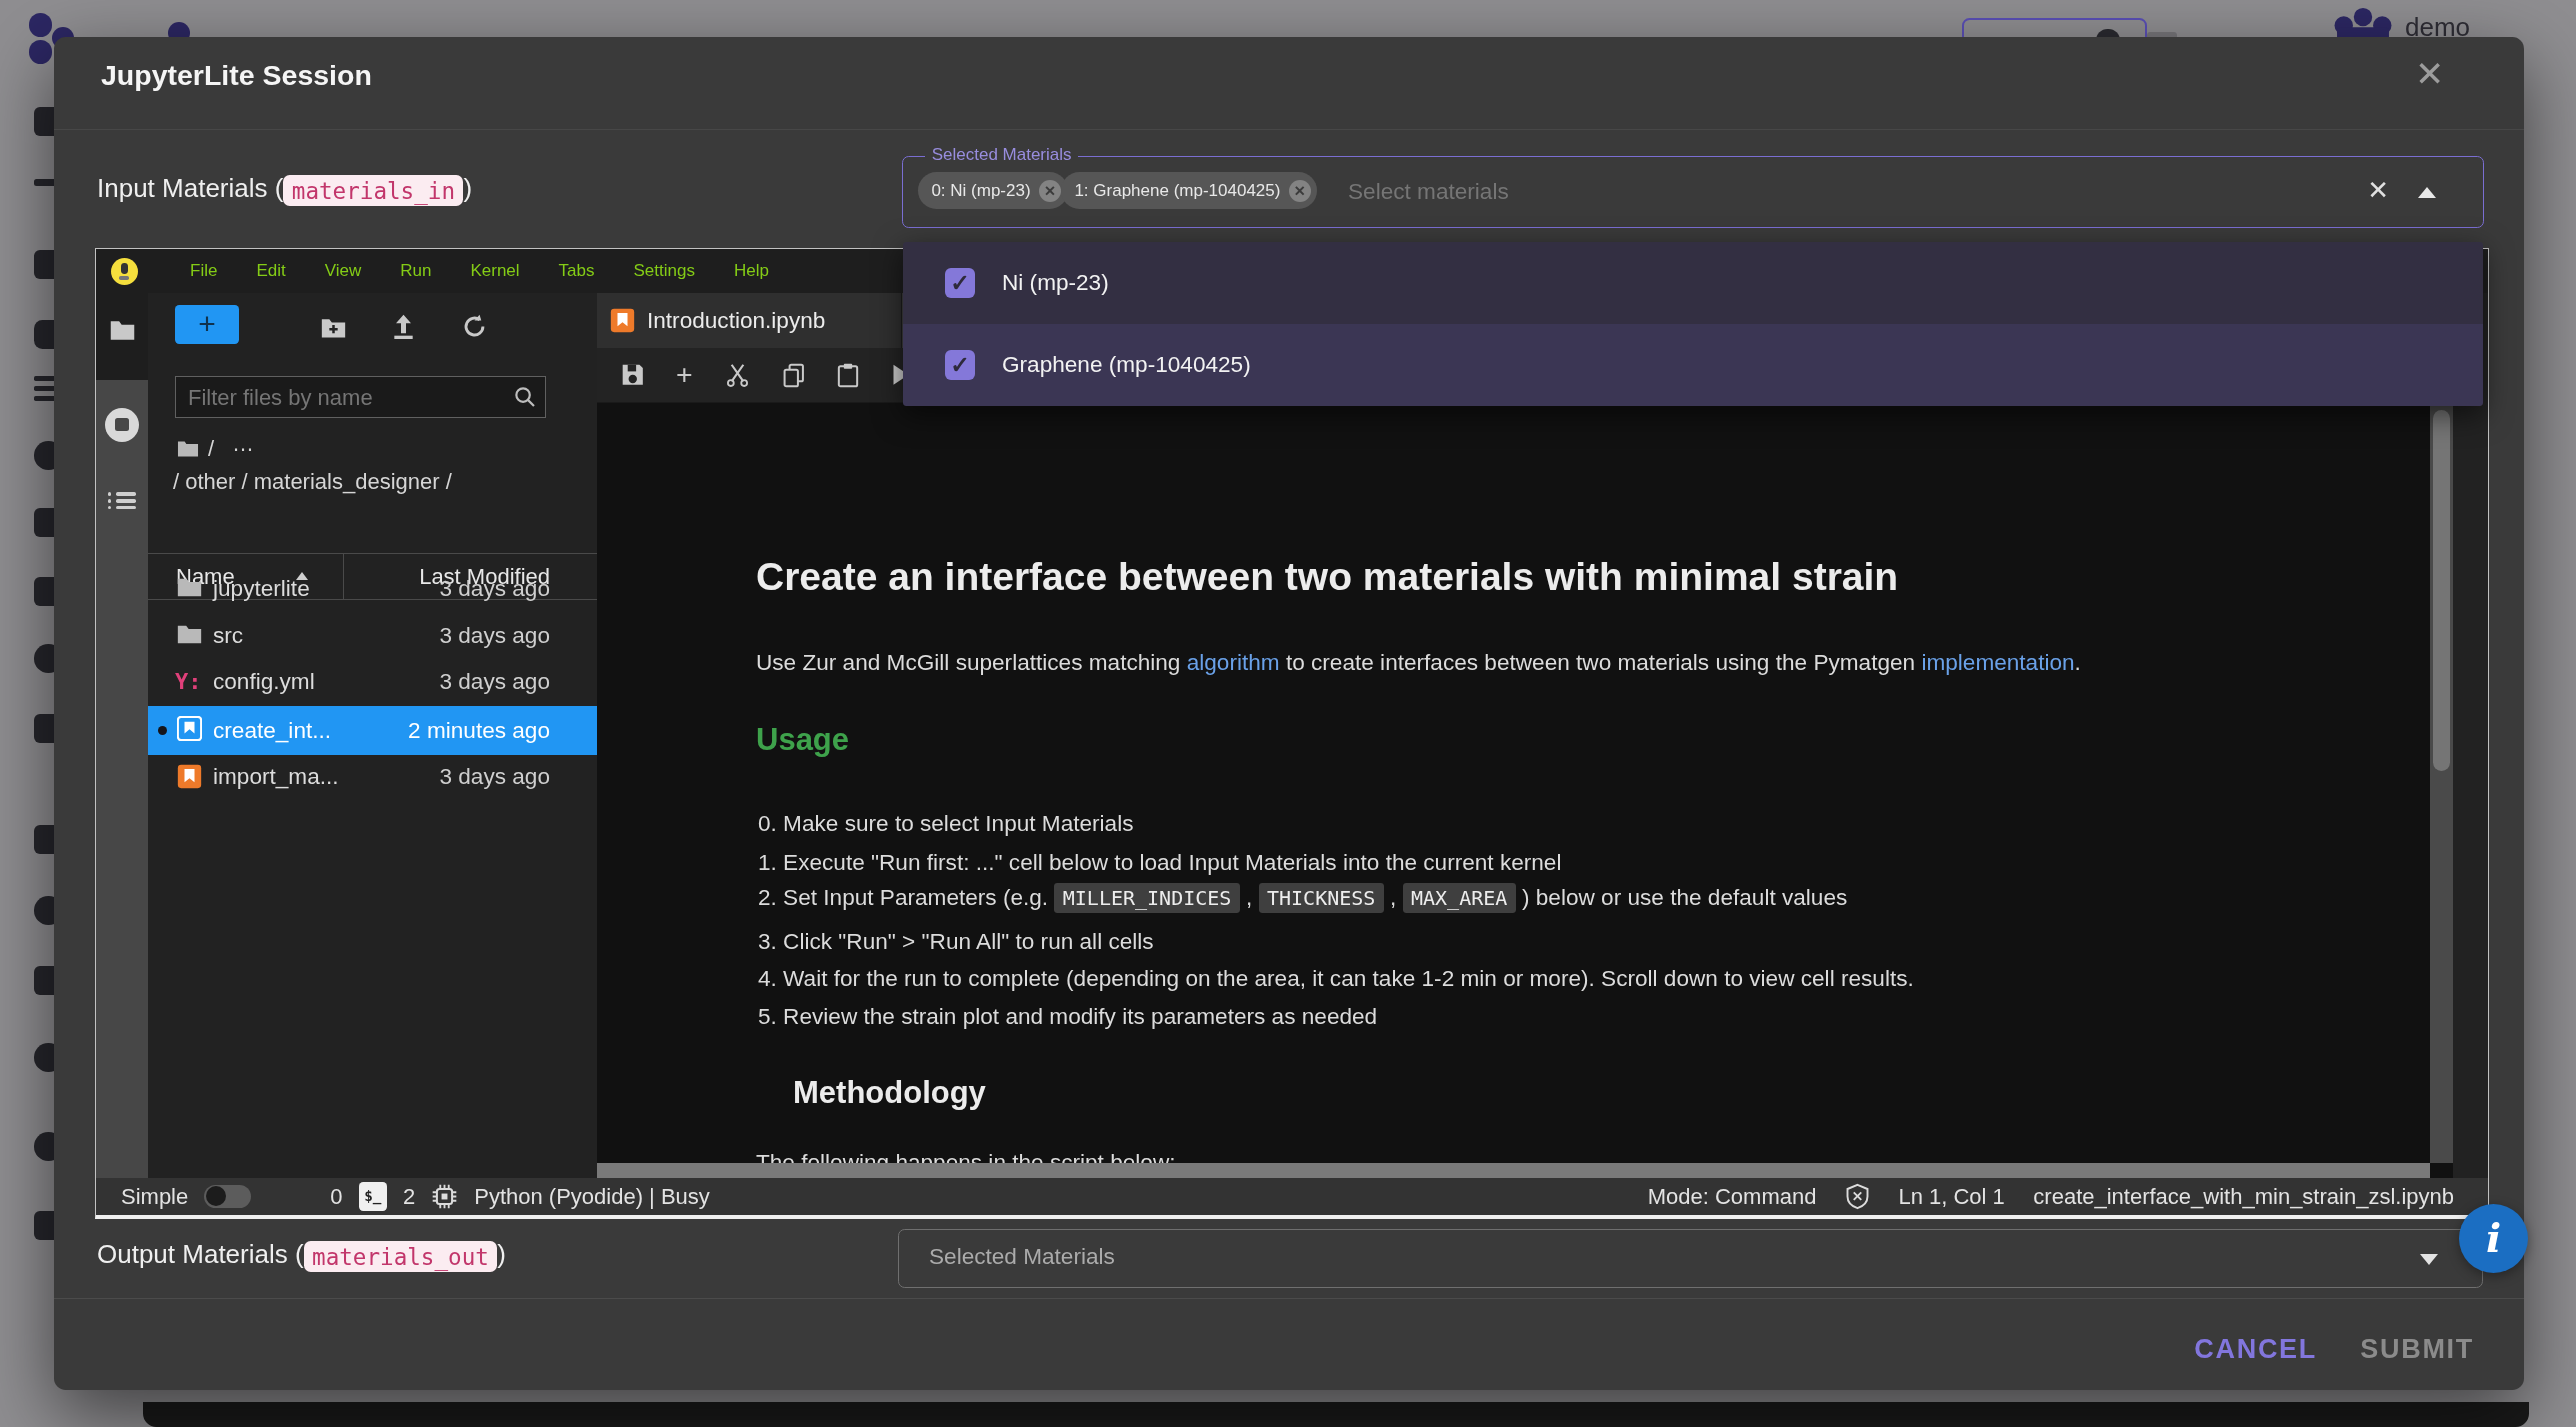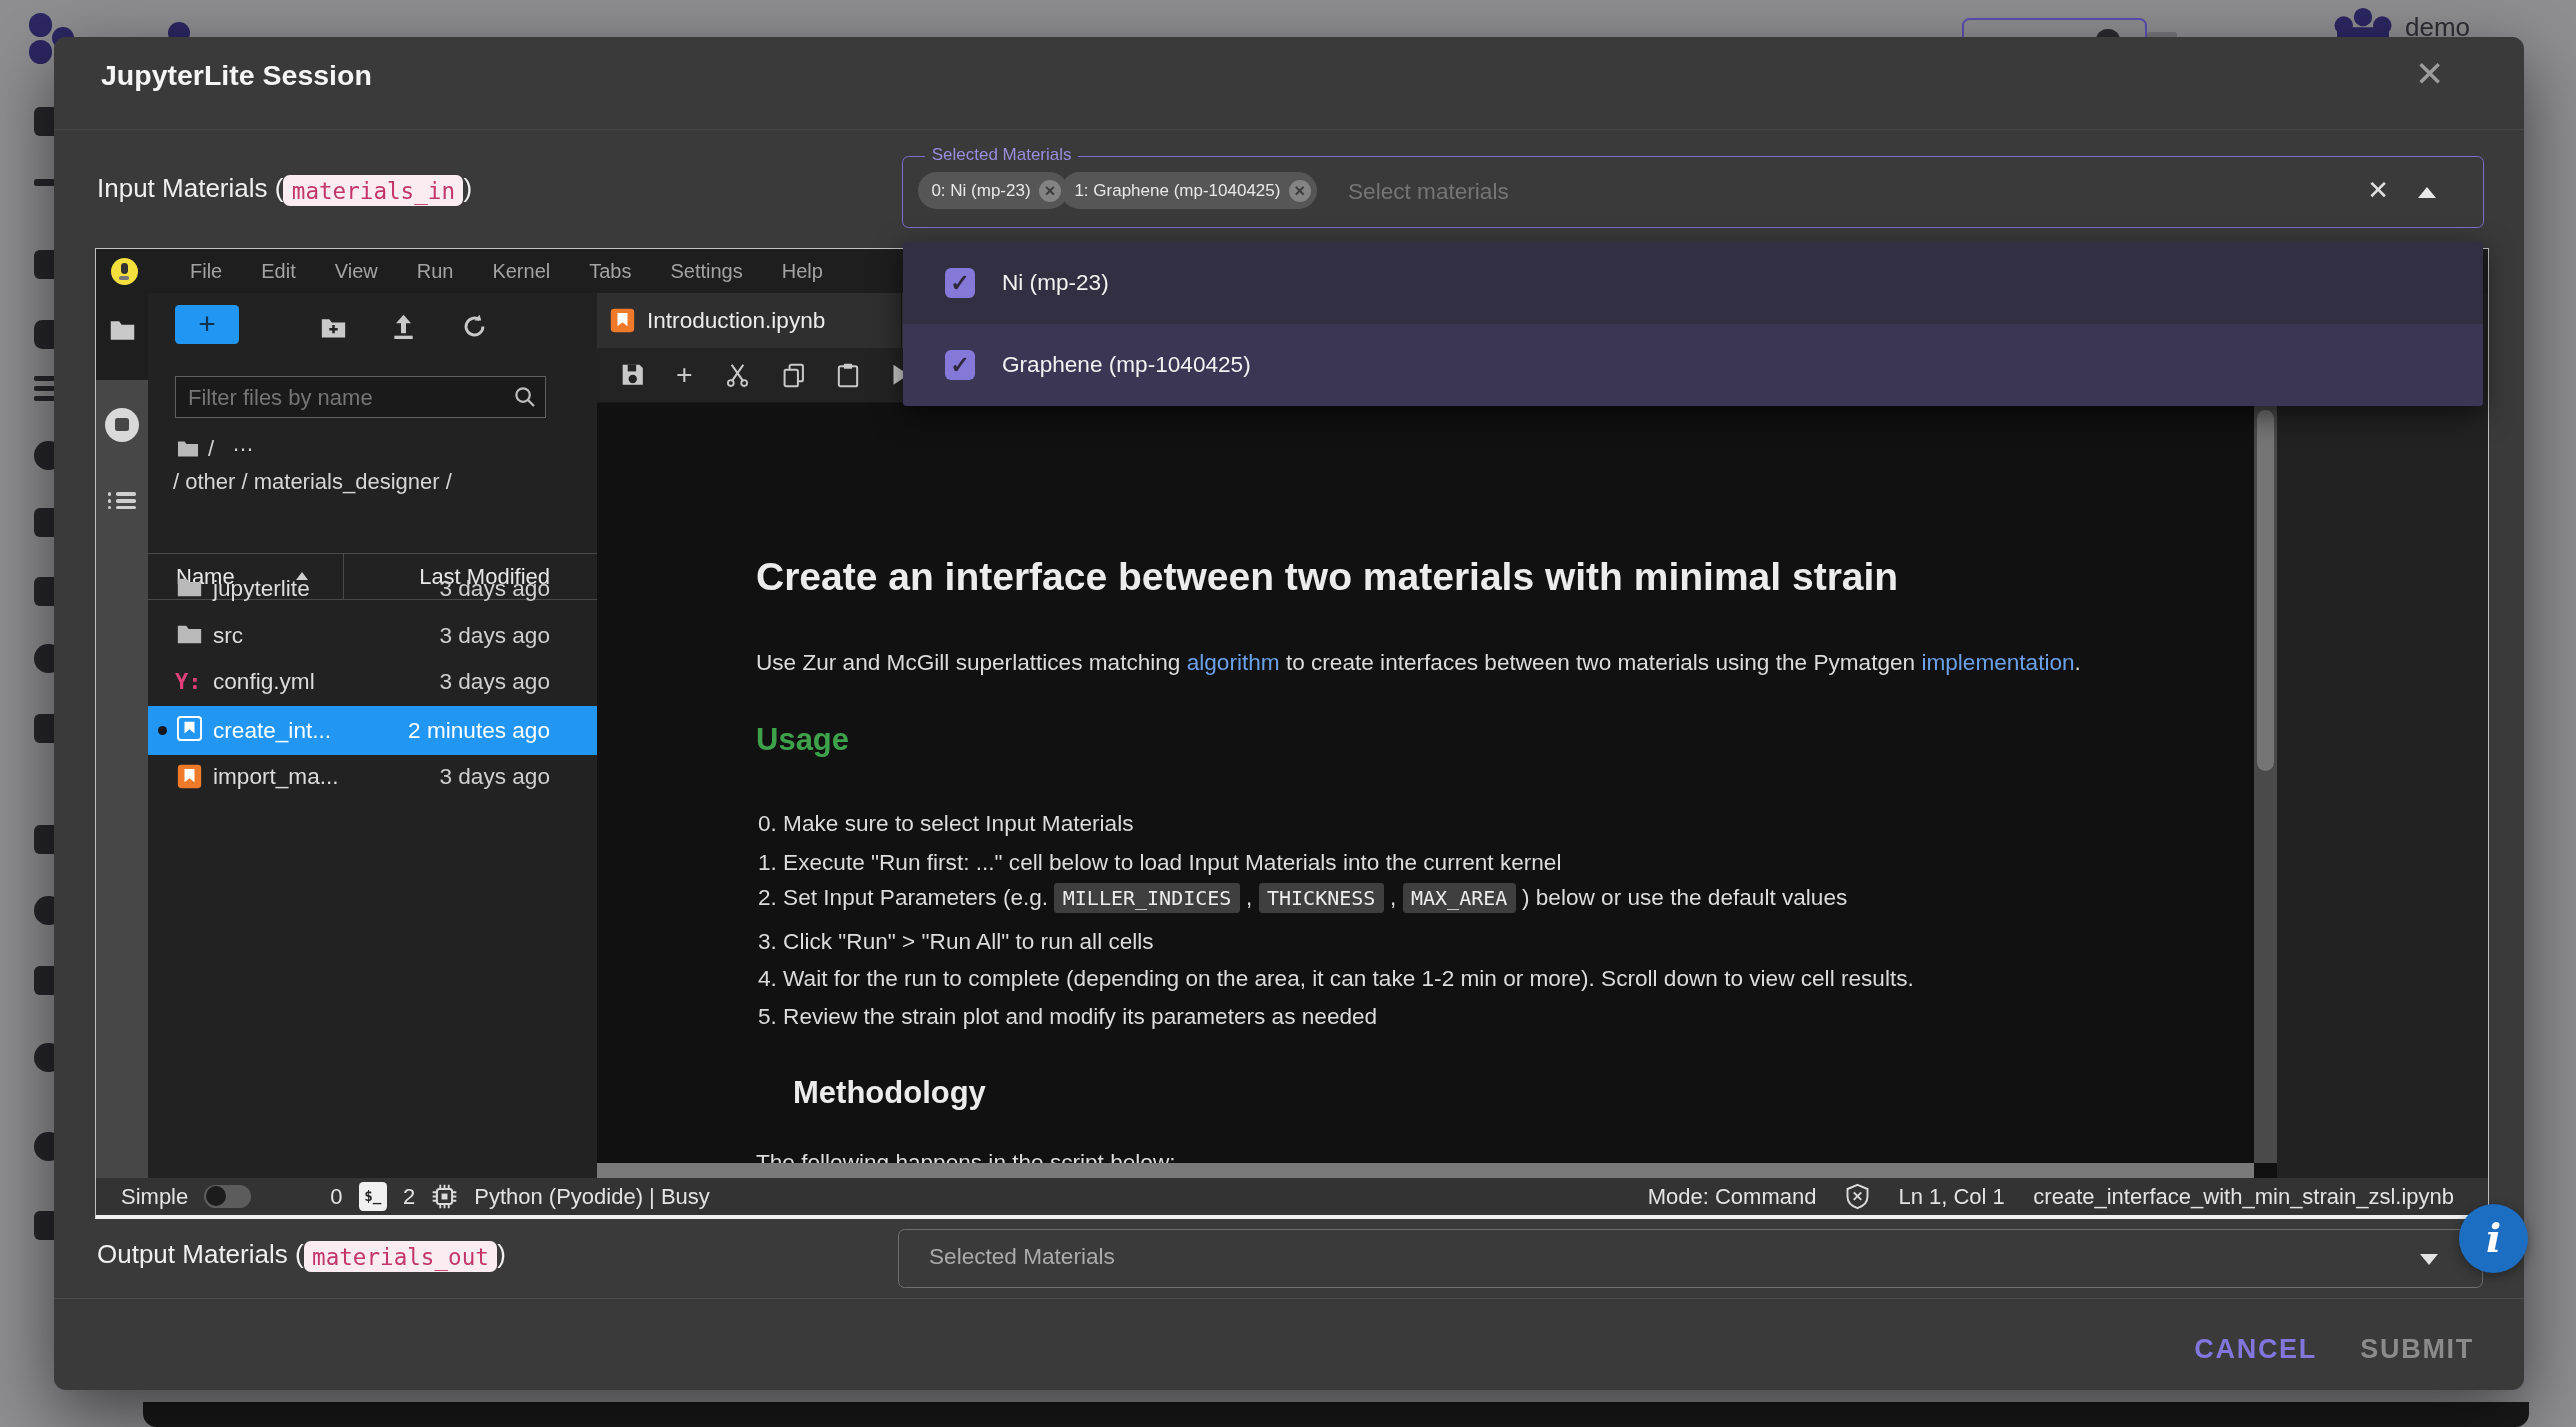--- a/index.html
+++ b/index.html
@@ -35,21 +35,21 @@
             box-shadow:0 8.4px 28.5px rgba(0,0,0,.55);z-index:40;overflow:hidden;}
   .opt{position:relative;height:82px;}
   .opt1{background:#332f42;} .opt2{background:#3b3654;}
   .cbx{position:absolute;left:42px;top:26px;width:30px;height:30px;border-radius:5.9px;background:#8478d9;
        color:#2e2a3c;font-size:23.5px;font-weight:700;text-align:center;line-height:30px;}
   .opt-label{position:absolute;left:99px;top:0;height:82px;line-height:82px;font-size:22.6px;color:#f2f2f2;}
   
   .jp{position:absolute;left:41px;top:211px;width:2392px;height:966px;background:#222;
       border:1.7px solid #c2c2c2;border-bottom:4.2px solid #f0f0f0;box-sizing:content-box;overflow:hidden;}
   .menubar{position:absolute;left:0;top:0;right:0;height:44px;background:#1e1e1e;display:flex;align-items:center;}
-  .menubar .items{display:flex;gap:39px;margin-left:52px;font-size:20px;color:#a3a3a3;}
+  .menubar .items{display:flex;gap:39px;margin-left:52px;font-size:17px;color:#84cc16;}
   .jl-logo{width:27px;height:27px;border-radius:50%;background:#f5df3d;margin-left:15px;position:relative;}
   .jl-logo:after{content:"";position:absolute;left:10px;top:5px;width:6.7px;height:11.7px;background:#333;border-radius:3.4px;}
   .jl-logo:before{content:"";position:absolute;left:8.4px;top:18.4px;width:10px;height:4.2px;background:#777;border-radius:1.7px;}
   .act-dark{position:absolute;left:0;top:44px;width:52px;height:87px;background:#1e1e1e;}
   .act-light{position:absolute;left:0;top:131px;width:52px;height:835px;background:#474747;}
   .stop-ic{position:absolute;left:9.2px;top:28px;width:34px;height:34px;border-radius:50%;background:#d9d9d9;}
   .stop-ic:after{content:"";position:absolute;left:10px;top:10px;width:13.4px;height:13.4px;background:#474747;border-radius:2.5px;}
   .toc-ic{position:absolute;left:11.7px;top:109px;width:28.5px;height:25px;}
   .toc-ic i{display:block;height:3.4px;margin:3.4px 0;background:#cfcfcf;border-radius:1.7px;position:relative;margin-left:8.4px;}
   .toc-ic i:before{content:"";position:absolute;left:-8.4px;top:0;width:3.4px;height:3.4px;background:#cfcfcf;border-radius:50%;}
@@ -65,21 +65,21 @@
   .fhead .vline{position:absolute;left:195px;top:0;bottom:0;width:0.8px;background:#4a4a4a;}
   .sortup{width:0;height:0;border-left:6.7px solid transparent;border-right:6.7px solid transparent;border-bottom:8.4px solid #cfcfcf;}
   .frow{position:absolute;left:0;width:449px;height:46px;font-size:22.6px;color:#dcdcdc;}
   .frow .nm{position:absolute;left:65px;top:0;line-height:46px;}
   .frow .md{position:absolute;right:47px;top:0;line-height:46px;color:#cfcfcf;}
   .frow.sel{background:#2196f3;color:#fff;} .frow.sel .md{color:#fff;}
   .dot{position:absolute;left:10px;top:19px;width:9.2px;height:9.2px;border-radius:50%;}
   .fico{position:absolute;left:28.5px;top:10px;width:25px;height:25px;}
   .yml{position:absolute;left:27px;top:0;line-height:46px;color:#e0407a;font-weight:700;font-size:22px;}
   
-  .nb{position:absolute;left:501px;top:44px;width:1680px;height:886px;background:#111;}
+  .nb{position:absolute;left:501px;top:44px;width:1856px;height:886px;background:#111;}
   .tabbar{position:absolute;left:0;top:0;right:0;height:55px;background:#3e3e3e;}
   .tab{position:absolute;left:0;top:0;width:304px;height:55px;background:#2f2f2f;border-right:0.8px solid #1c1c1c;}
   .tab .t{position:absolute;left:50px;line-height:55px;font-size:22.6px;color:#ececec;}
   .nbtools{position:absolute;left:0;top:55px;right:0;height:54px;background:#232323;border-bottom:0.8px solid #1a1a1a;
            display:flex;align-items:center;gap:32px;padding-left:23.5px;}
   .nbc{position:absolute;left:0;top:109px;right:23.5px;bottom:16px;overflow:hidden;}
   .h1{font-size:39px;font-weight:600;color:#ececec;}
   .h2{font-size:31px;font-weight:700;color:#ececec;}
   .green{color:#3ea24b;}
   .body{font-size:22.6px;color:#dcdcdc;}

